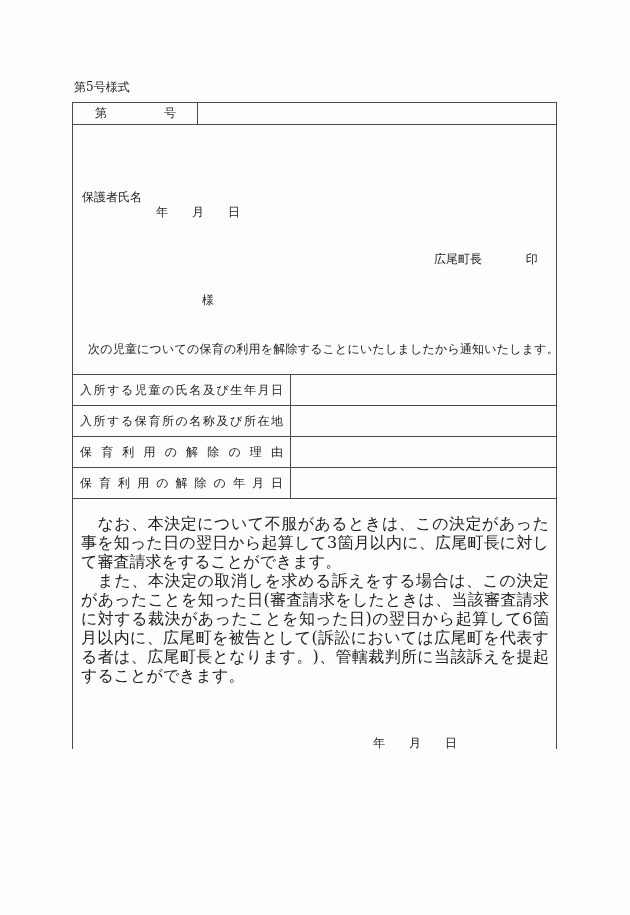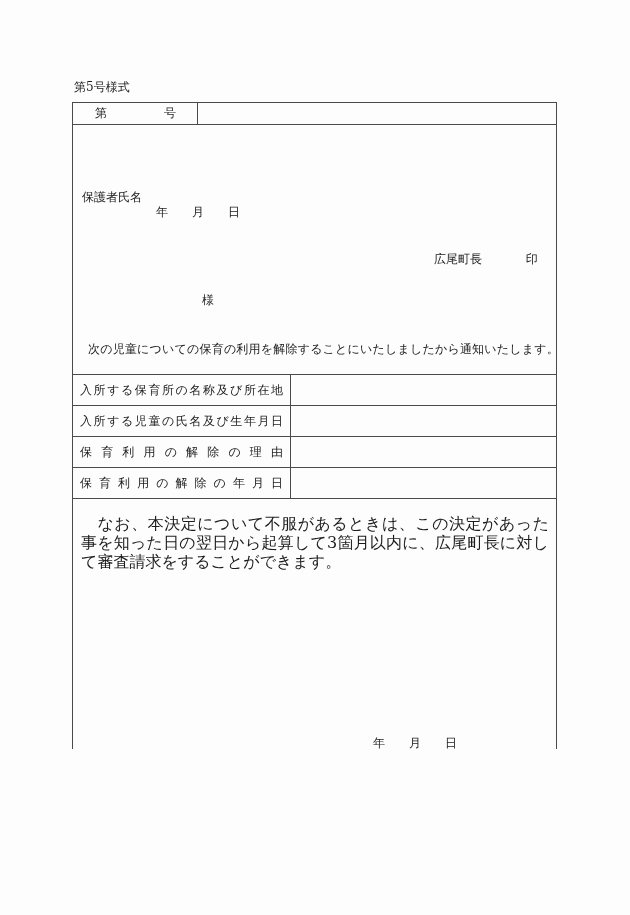--- a/index.html
+++ b/index.html
@@ -68,46 +68,47 @@
       <span class="seal">印</span>
     </div>
 
     <div class="addressee">様</div>
 
     <div class="intro">次の児童についての保育の利用を解除することにいたしましたから通知いたします。</div>
 
     <div class="info-table">
       <div class="info-row">
         <div class="info-label">
-          <span>入所する保育所の名称及び所在地</span>
+          <span>入所する児童の氏名及び生年月日</span>
         </div>
         <div class="info-value"></div>
       </div>
       <div class="info-row">
         <div class="info-label">
-          <span>入所する児童の氏名及び生年月日</span>
+          <span>入所する保育所の名称及び所在地</span>
         </div>
         <div class="info-value"></div>
       </div>
       <div class="info-row">
         <div class="info-label">
           <span>保育利用の解除の理由</span>
         </div>
         <div class="info-value"></div>
       </div>
       <div class="info-row">
         <div class="info-label">
           <span>保育利用の解除の年月日</span>
         </div>
         <div class="info-value"></div>
       </div>
     </div>
 
     <div class="notes">
       <p>　なお、本決定について不服があるときは、この決定があった事を知った日の翌日から起算して3箇月以内に、広尾町長に対して審査請求をすることができます。</p>
+      <p>　また、本決定の取消しを求める訴えをする場合は、この決定があったことを知った日(審査請求をしたときは、当該審査請求に対する裁決があったことを知った日)の翌日から起算して6箇月以内に、広尾町を被告として(訴訟においては広尾町を代表する者は、広尾町長となります。)、管轄裁判所に当該訴えを提起することができます。</p>
     </div>
 
 
     <div class="signature">
       <div>年　　月　　日</div>
       <div>住所</div>
       <div>保護者氏名</div>
     </div>
 
   </div>

